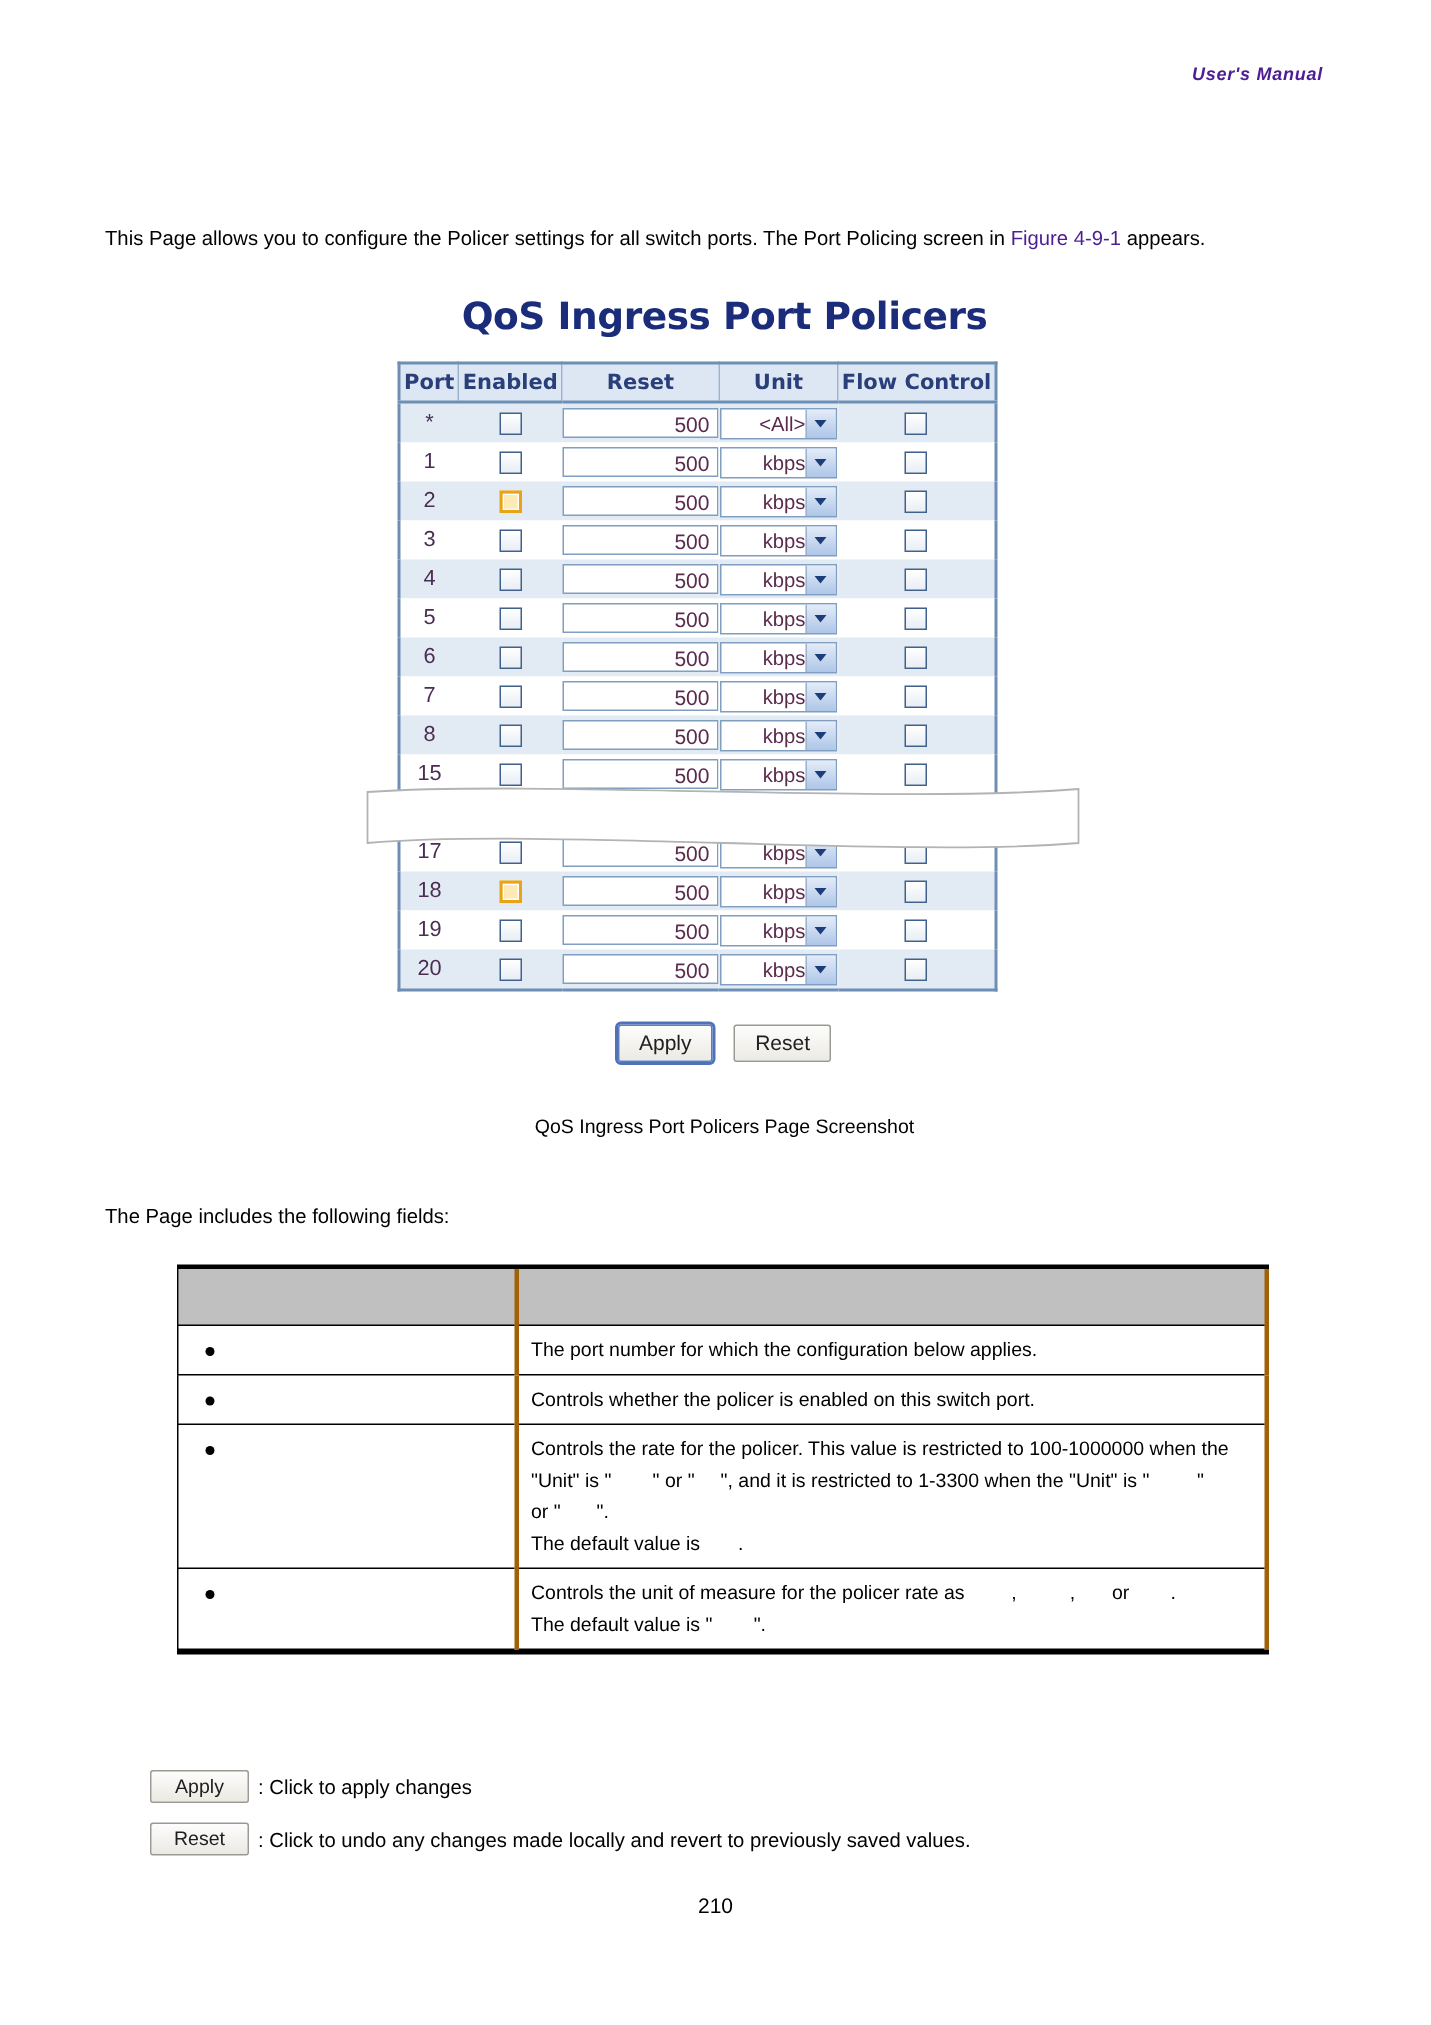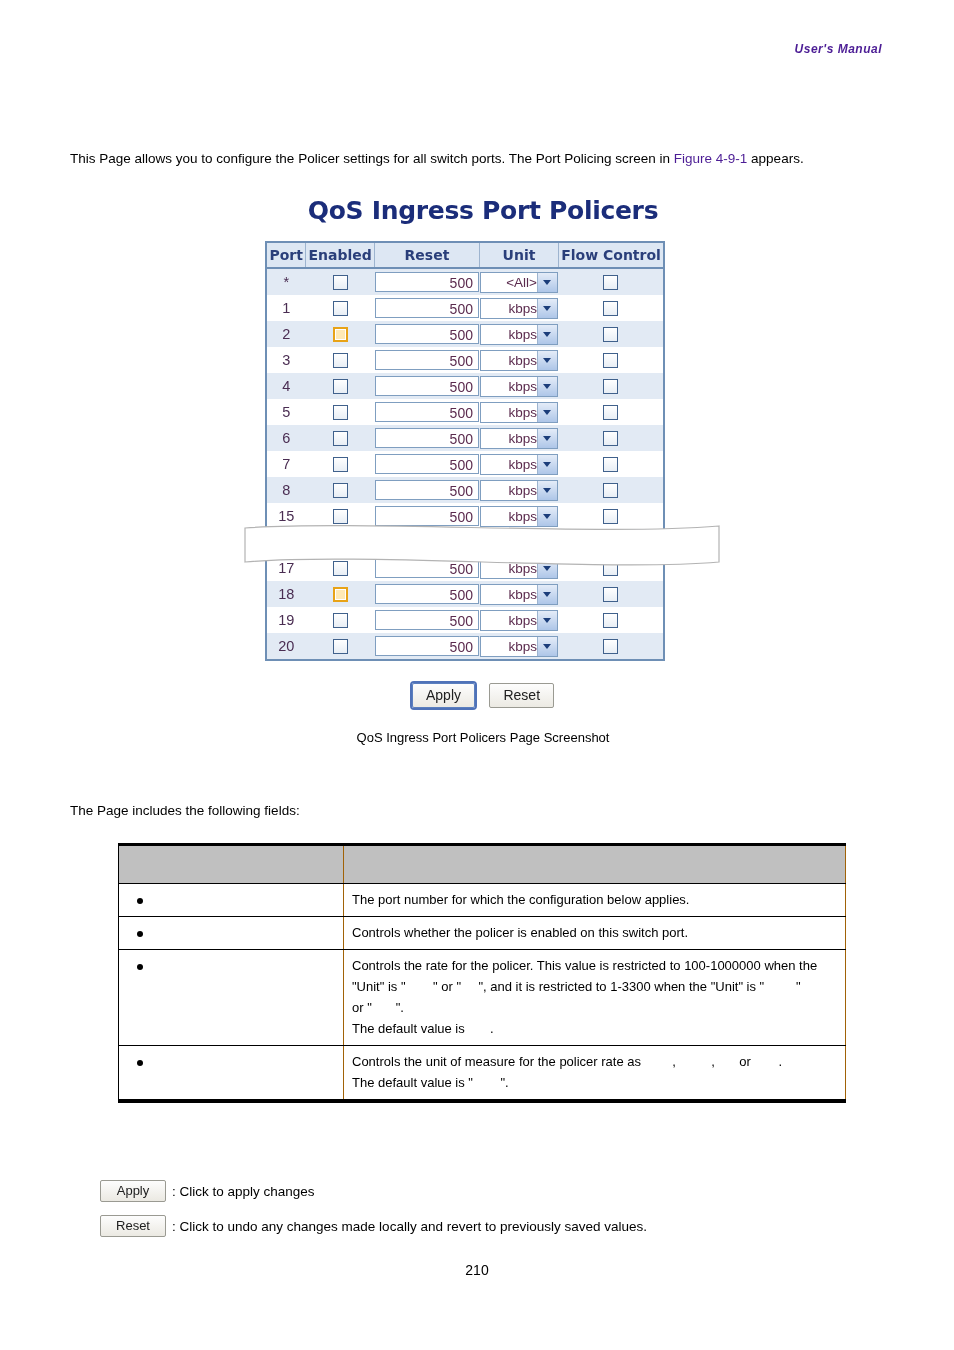--- a/index.html
+++ b/index.html
@@ -245,21 +245,21 @@
     margin: 0 5px;
     line-height: 18px;
   }
   .winbtn.focused {
     outline: 2px solid #4f72b8;
     outline-offset: 0px;
     border-color: #5b7fbe;
   }
   .fig-caption {
     text-align: center;
-    margin-top: 22px;
+    margin-top: 35px;
     margin-left: 12px;
     font-size: 13px;
     color: #000;
   }
 
   
   .includes {
     position: absolute;
     left: 70px; top: 803px;
     font-size: 13.5px;
@@ -277,21 +277,21 @@
     width: 728px;
     font-size: 13px;
   }
   table.fields tr.hdr td {
     background: #c0c0c0;
     height: 26px;
     border-bottom: 1px solid #000;
   }
   table.fields td {
     border-left: 1px solid #000;
-    border-right: 1px solid #a16207;
+    border-right: 3px solid #a16207;
     border-bottom: 1px solid #000;
     padding: 5px 8px 6px 8px;
     vertical-align: top;
     line-height: 21px;
   }
   table.fields td.k {
     width: 198px;
     padding-left: 18px;
   }
   table.fields td.k .bullet {

